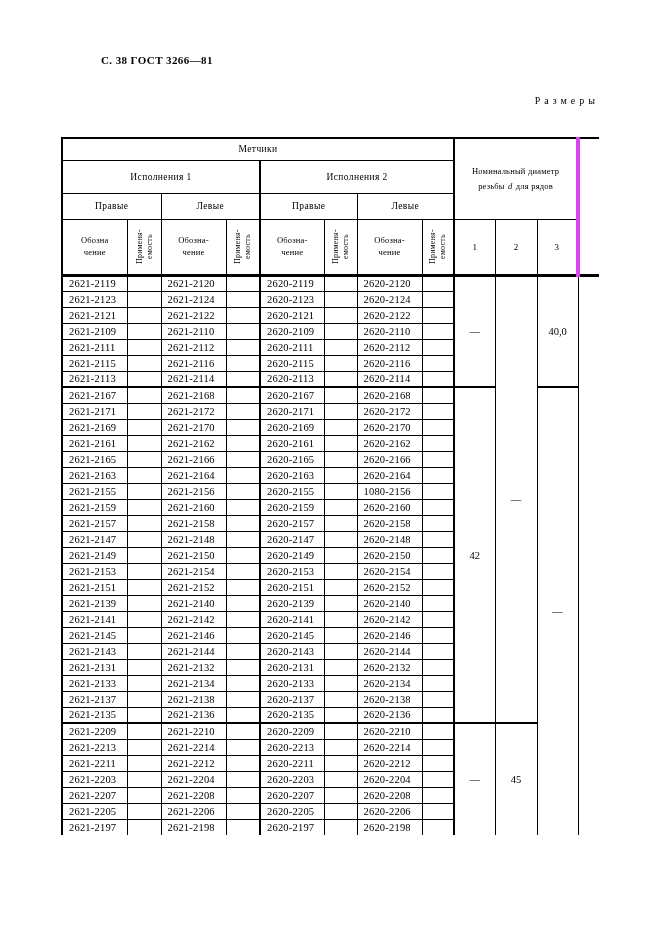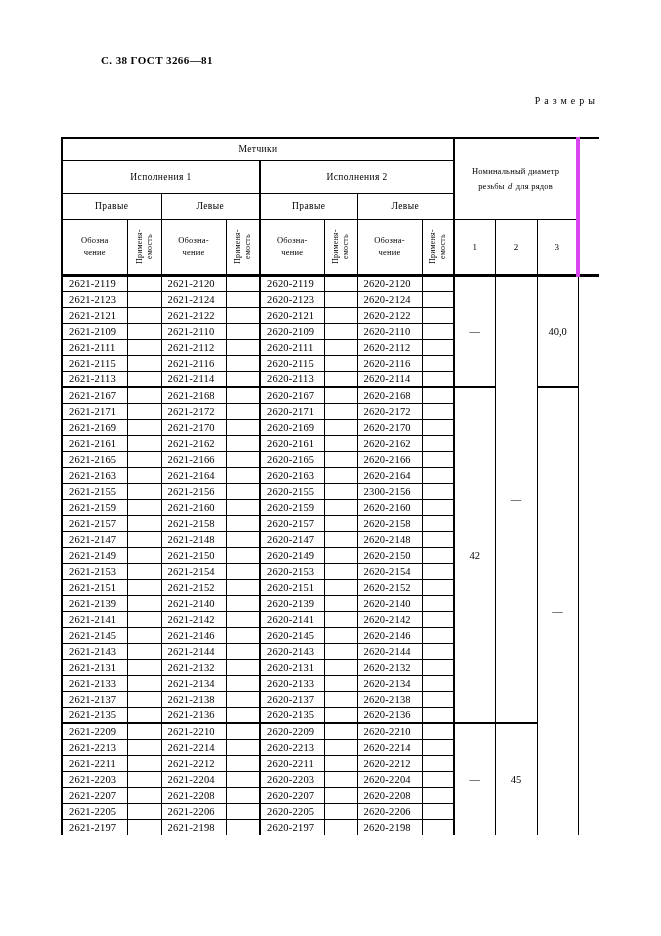--- a/index.html
+++ b/index.html
@@ -269,21 +269,21 @@
         <td class="ds">2620-2164</td>
         <td class="ap"></td>
       </tr>
       <tr>
         <td class="ds bL2">2621-2155</td>
         <td class="ap"></td>
         <td class="ds">2621-2156</td>
         <td class="ap"></td>
         <td class="ds bL2">2620-2155</td>
         <td class="ap"></td>
-        <td class="ds">2300-2156</td>
+        <td class="ds">1080-2156</td>
         <td class="ap"></td>
       </tr>
       <tr>
         <td class="ds bL2">2621-2159</td>
         <td class="ap"></td>
         <td class="ds">2621-2160</td>
         <td class="ap"></td>
         <td class="ds bL2">2620-2159</td>
         <td class="ap"></td>
         <td class="ds">2620-2160</td>

